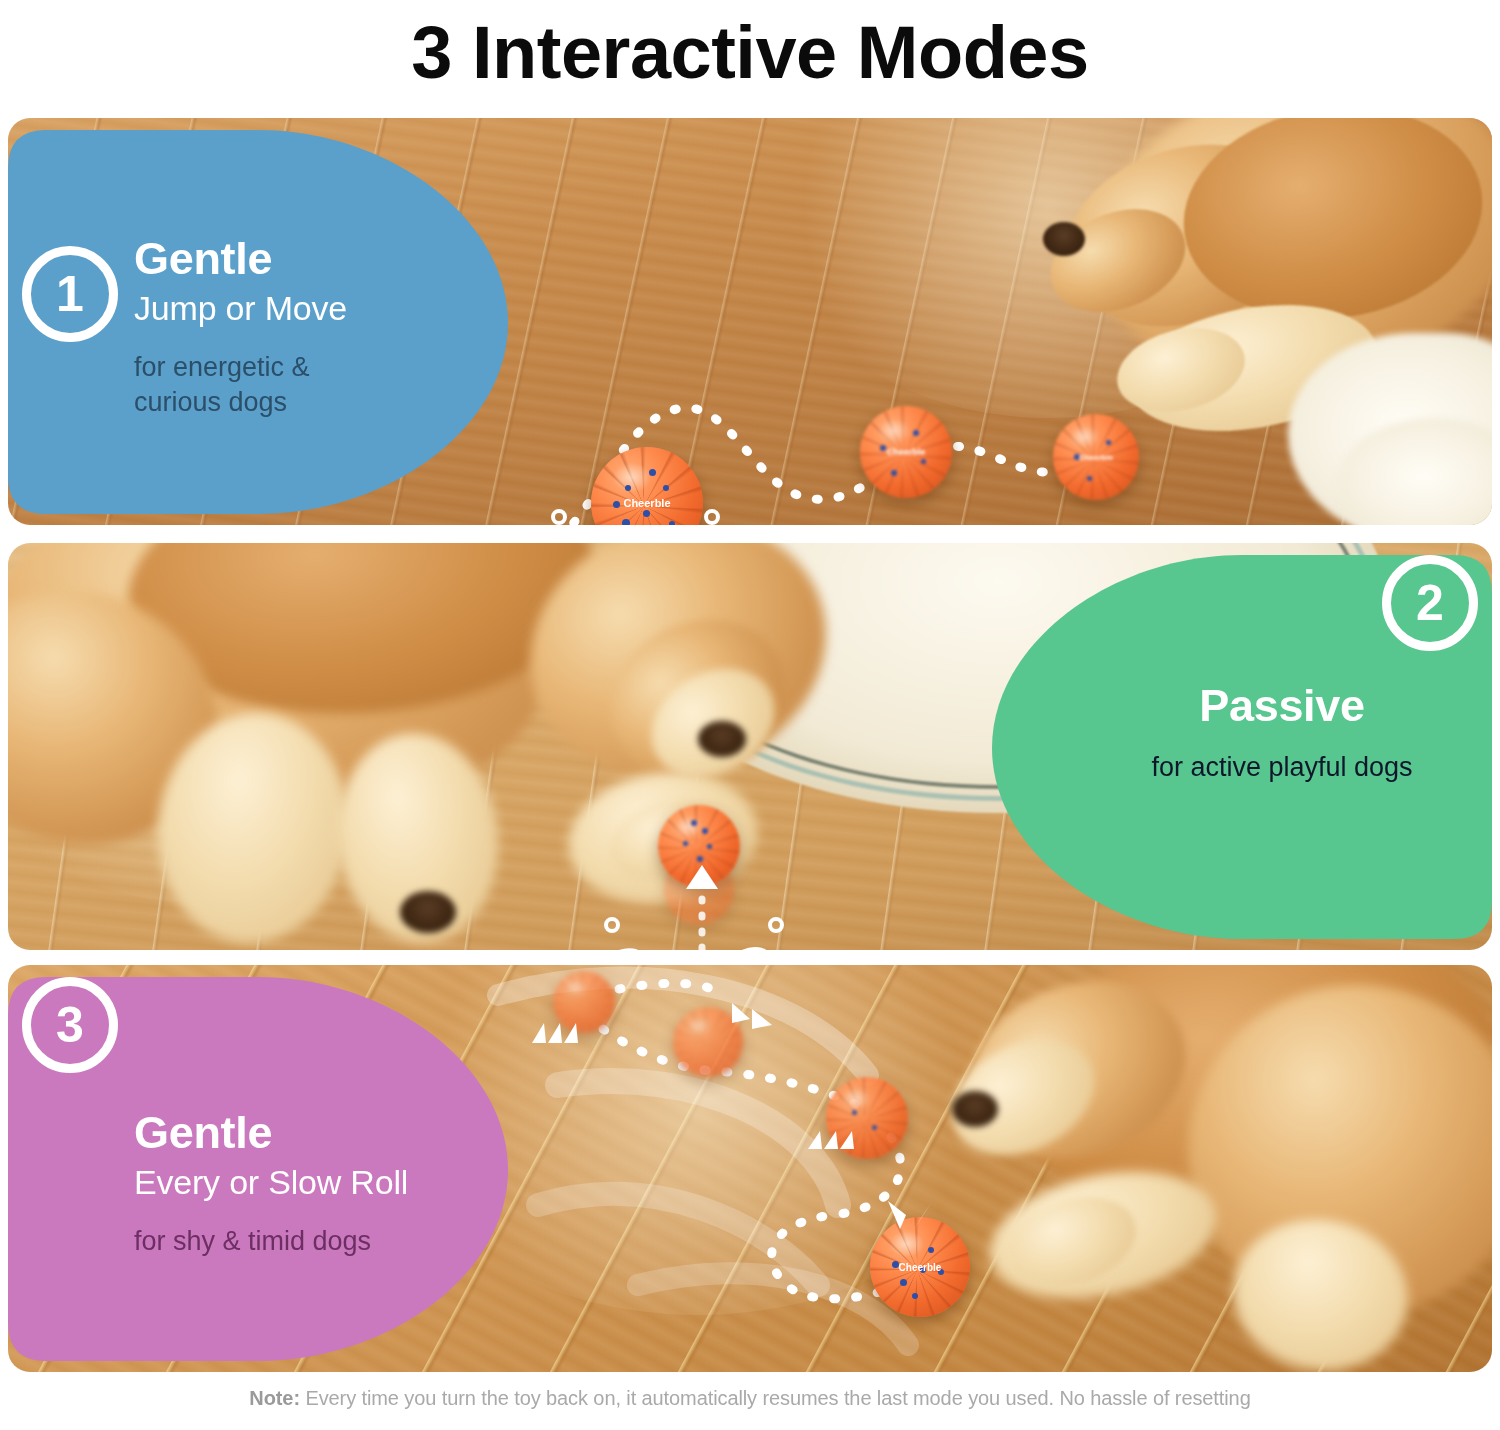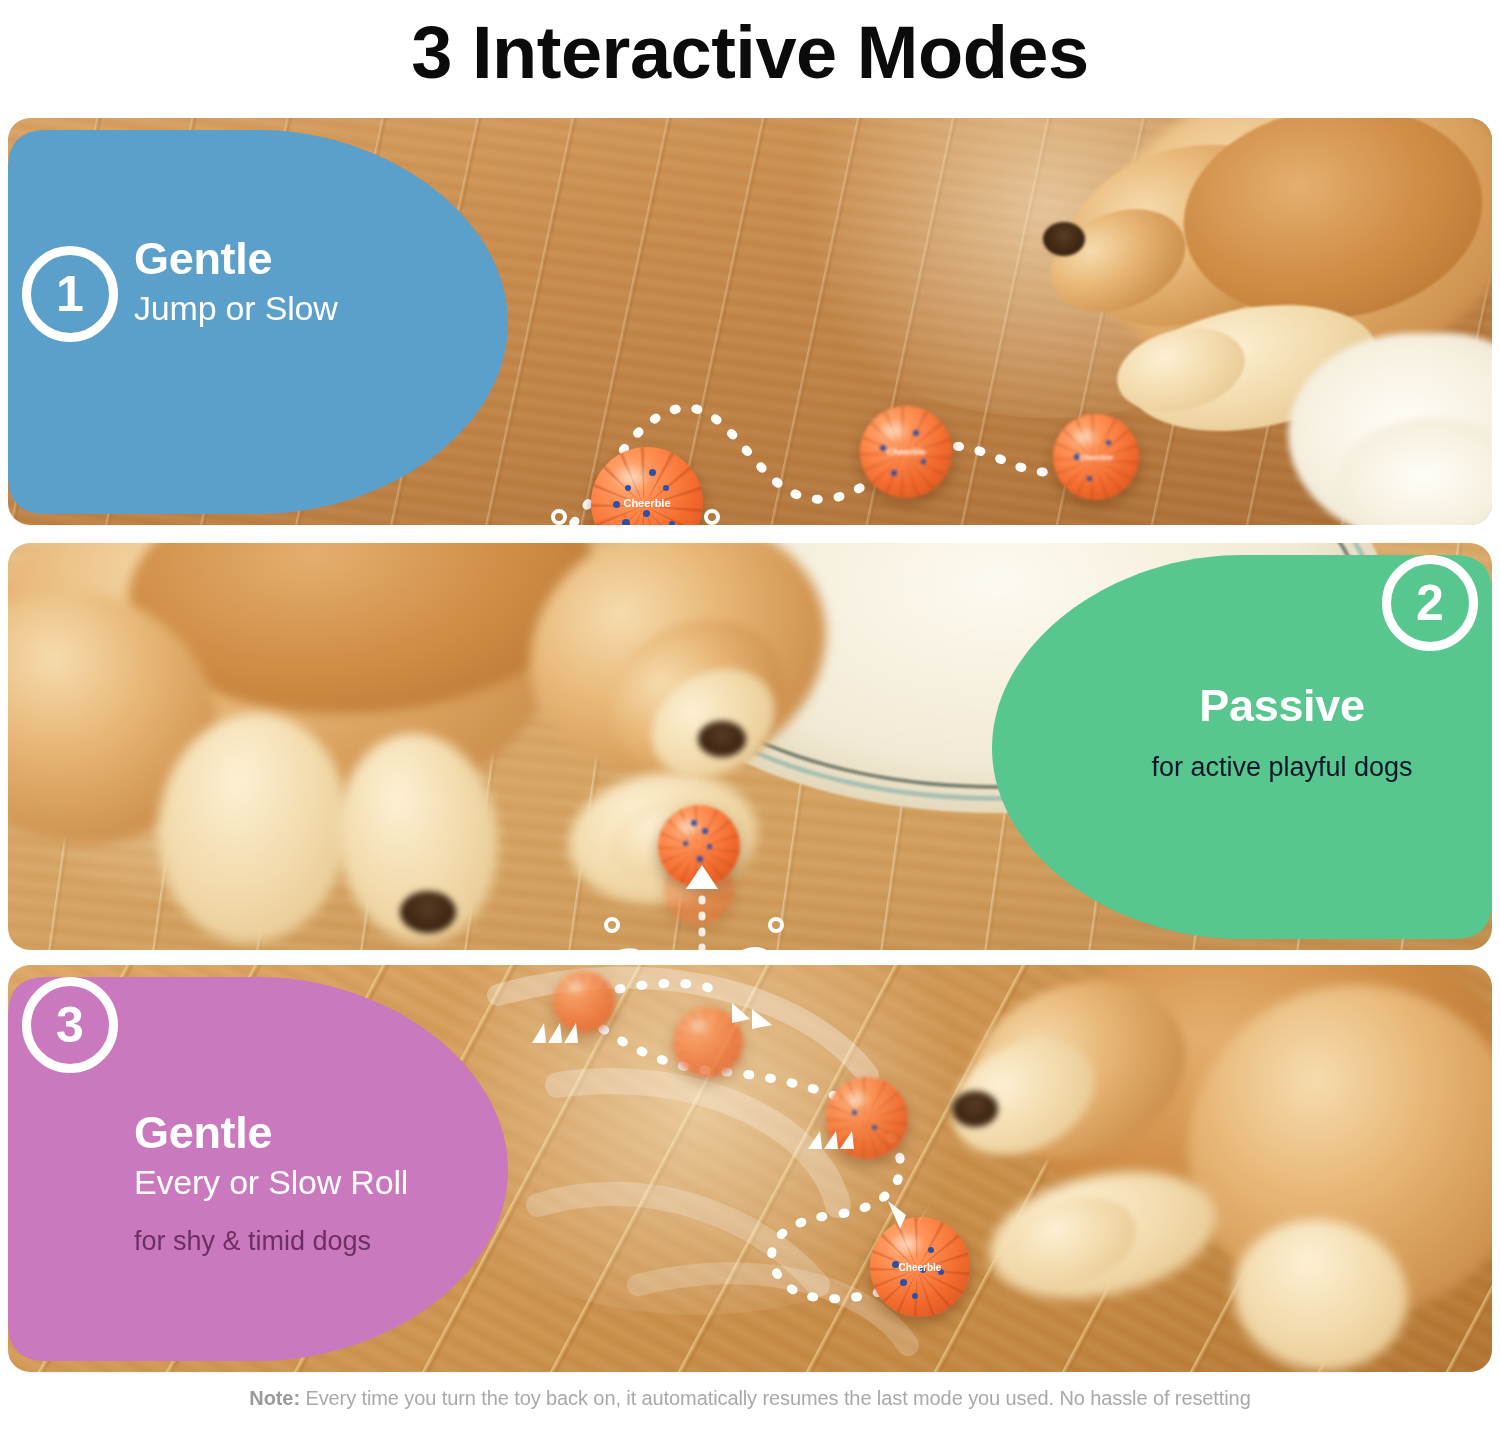--- a/index.html
+++ b/index.html
@@ -254,21 +254,22 @@
         <path d="M 4 56 C 22 34 50 42 38 60 C 30 70 18 62 24 52" fill="none" stroke="#fff" stroke-width="5" stroke-linecap="round"></path>
       </svg>
     </div>
 
     <div class="card card-1 c1">
       <svg class="blob" width="520" height="407" viewBox="0 0 520 407">
         <path d="M 0 50 Q 0 12 38 12 L 250 12 C 380 12 500 100 500 205 C 500 310 380 396 250 396 L 38 396 Q 0 396 0 358 Z" fill="#5b9fcb"></path>
       </svg>
       <div class="card-text" style="left:126px; top:118px; width:360px;">
         <div class="mode-title">Gentle</div>
-        <div class="mode-sub">Jump or Slow</div>
+        <div class="mode-sub">Jump or Move</div>
+        <div class="mode-desc" style="max-width:210px;">for energetic &amp; curious dogs</div>
       </div>
       <div class="badge" id="badge-1">
         <span>1</span>
       </div>
     </div>
   </div>
 
   <div class="panel" id="panel-2">
     <div class="photo">
       <div class="floor light"></div>

